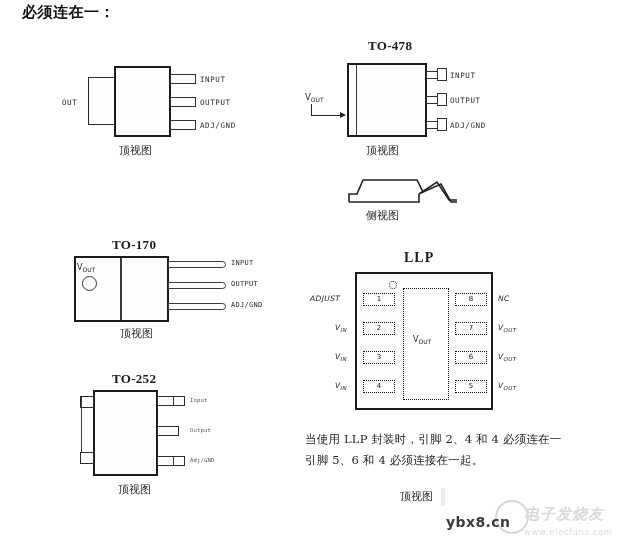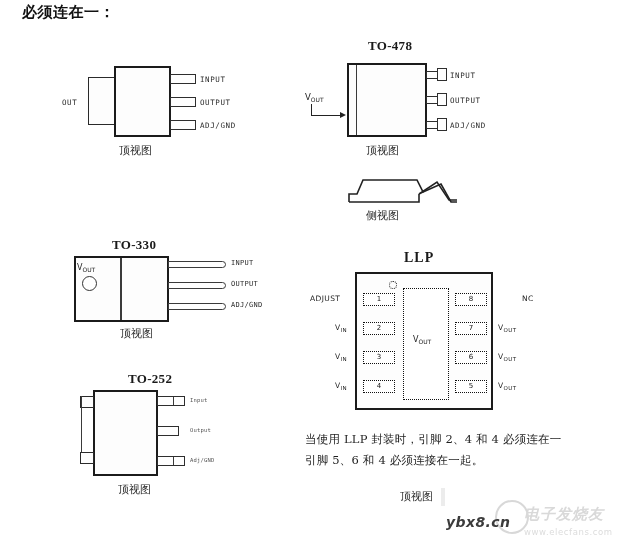--- a/index.html
+++ b/index.html
@@ -64,20 +64,21 @@
     letter-spacing: 0.3px;
   }
 
   .llp-label {
     position: absolute;
     font-family: "DejaVu Sans", sans-serif;
     font-size: 7.5px;
     letter-spacing: 0.4px;
     color: #222;
     white-space: nowrap;
+    font-style: italic;
   }
   .llp-label sub {
     font-size: 5.5px;
     vertical-align: baseline;
     position: relative;
     top: 2px;
   }
 
   .vout-tag {
     position: absolute;
@@ -272,21 +273,21 @@
 
   <svg style="position:absolute; left:345px; top:172px;" width="120" height="34">
     <path d="M4,30 L4,22 L12,22 L18,8 L72,8 L78,20 L74,22 L92,10 L104,28 L112,28" fill="none" stroke="#222" stroke-width="1.6" stroke-linejoin="miter"></path>
     <path d="M4,30 L74,30 L74,22" fill="none" stroke="#222" stroke-width="1.6"></path>
     <path d="M78,20 L96,12 L106,30 L112,30" fill="none" stroke="#222" stroke-width="1.6"></path>
   </svg>
   <div class="view-label" style="left:366px; top:208px;">侧视图</div>
 </div>
 
 <div>
-  <div class="pkg-title" style="left:112px; top:237px;">TO-330</div>
+  <div class="pkg-title" style="left:112px; top:237px;">TO-170</div>
 
   <div class="body-box" style="left:74px; top:256px; width:95px; height:66px;"></div>
   <div class="vline" style="left:120px; top:258px; width:2px; height:62px;"></div>
   <div class="hole" style="left:82px; top:276px; width:15px; height:15px;"></div>
 
   <div class="vout-tag" style="left:77px; top:263px; font-size:8px;">
     <span>V</span><sub>OUT</sub>
   </div>
 
   <div class="lead-thin" style="left:168px; top:261px; width:58px; height:7px;"></div>
@@ -294,21 +295,21 @@
   <div class="lead-thin" style="left:168px; top:303px; width:58px; height:7px;"></div>
 
   <div class="pin-label sm" style="left:231px; top:259px;">INPUT</div>
   <div class="pin-label sm" style="left:231px; top:280px;">OUTPUT</div>
   <div class="pin-label sm" style="left:231px; top:301px;">ADJ/GND</div>
 
   <div class="view-label" style="left:120px; top:326px;">顶视图</div>
 </div>
 
 <div>
-  <div class="pkg-title" style="left:128px; top:371px;">TO-252</div>
+  <div class="pkg-title" style="left:112px; top:371px;">TO-252</div>
 
   <div class="body-box" style="left:93px; top:390px; width:65px; height:86px;"></div>
 
   <div class="tab-box" style="left:80px; top:396px; width:14px; height:12px;"></div>
   <div class="vline" style="left:81px; top:396px; width:1.4px; height:68px;"></div>
   <div class="tab-box" style="left:80px; top:452px; width:14px; height:12px;"></div>
 
   <div class="lead" style="left:157px; top:396px; width:28px; height:10px;"></div>
   <div class="vline" style="left:173px; top:397px; width:1.2px; height:8px;"></div>
 
@@ -352,21 +353,21 @@
   <div class="llp-label" style="left:335px; top:323px;">
     <span>V</span><sub>IN</sub>
   </div>
   <div class="llp-label" style="left:335px; top:352px;">
     <span>V</span><sub>IN</sub>
   </div>
   <div class="llp-label" style="left:335px; top:381px;">
     <span>V</span><sub>IN</sub>
   </div>
 
-  <div class="llp-label" style="left:498px; top:294px;margin-left:24px;">
+  <div class="llp-label" style="left:498px; top:294px;">
     <span>NC</span><sub></sub>
   </div>
   <div class="llp-label" style="left:498px; top:323px;">
     <span>V</span><sub>OUT</sub>
   </div>
   <div class="llp-label" style="left:498px; top:352px;">
     <span>V</span><sub>OUT</sub>
   </div>
   <div class="llp-label" style="left:498px; top:381px;">
     <span>V</span><sub>OUT</sub>
@@ -374,16 +375,16 @@
 
   <div class="note-text" style="left:305px; top:432px;">当使用 LLP 封装时，引脚 2、4 和 4 必须连在一</div>
   <div class="note-text" style="left:305px; top:453px;">引脚 5、6 和 4 必须连接在一起。</div>
 
   <div class="view-label" style="left:400px; top:489px;">顶视图</div>
 </div>
 
 <div>
   <div class="wm-edge" style="left:441px; top:488px; width:4px; height:18px;"></div>
   <div class="wm-circle" style="left:495px; top:500px; width:34px; height:34px;"></div>
-  <div class="wm-ybx" style="left:446px; top:514px;font-style:italic;">ybx8.cn</div>
+  <div class="wm-ybx" style="left:446px; top:514px;">ybx8.cn</div>
   <div class="wm-cn" style="left:524px; top:505px;">电子发烧友</div>
   <div class="wm-url" style="left:524px; top:527px;">www.elecfans.com</div>
 </div>
 
 </body></html>

